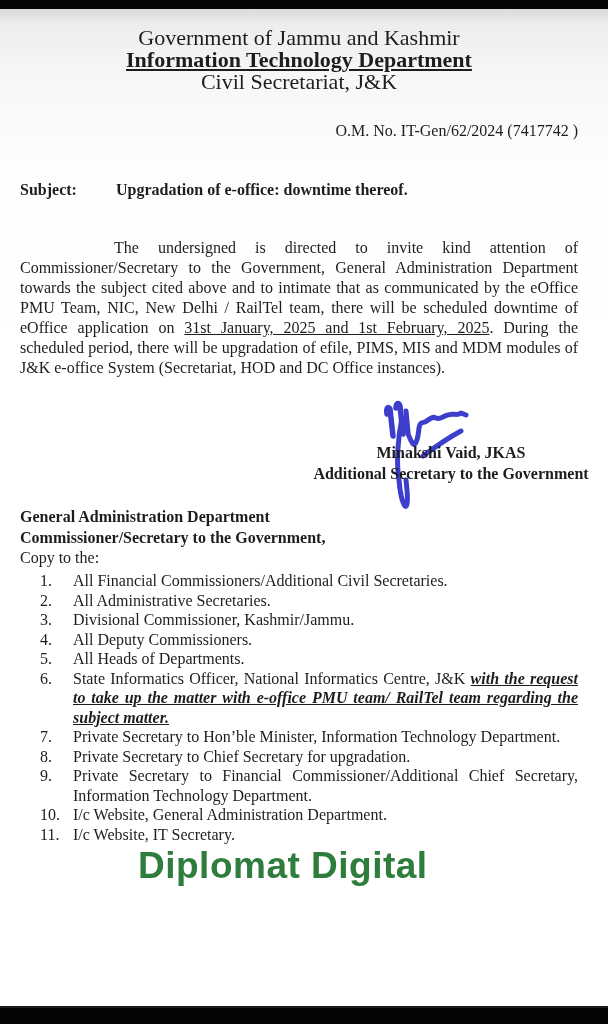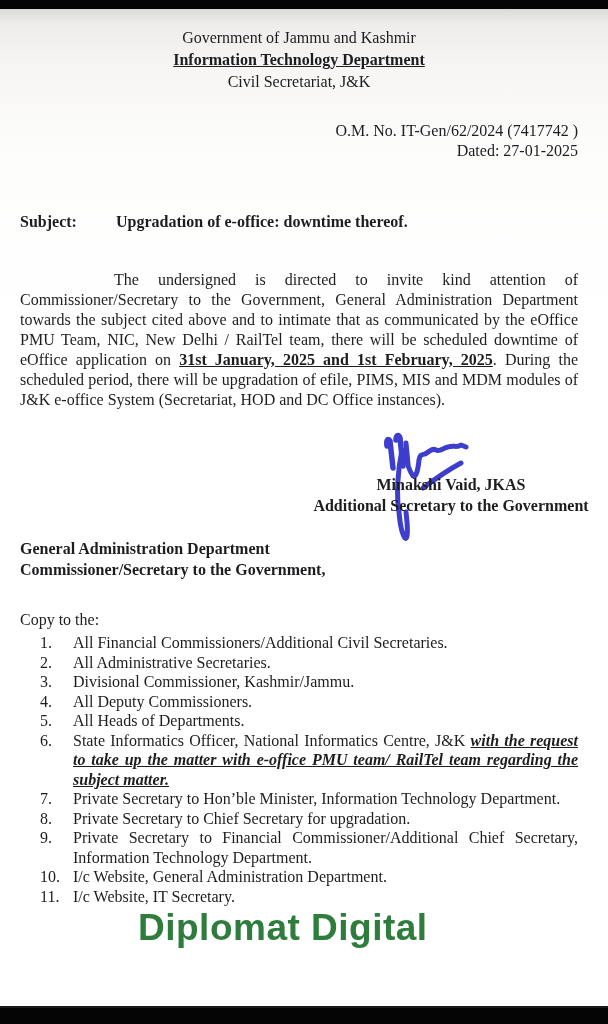--- a/index.html
+++ b/index.html
@@ -20,40 +20,40 @@
     background: linear-gradient(180deg, #dadad9 0px, #eeedeb 16px, #f7f6f4 60px, #fdfdfc 150px, #ffffff 320px, #ffffff 100%);
   }
   .content {
     position: relative;
     padding: 18px 30px 0 20px;
     color: #1d1d20;
     font-size: 16px;
     line-height: 20px;
   }
   .bold { font-weight: bold; text-decoration: underline; }
-  .letterhead { text-align: center; font-size: 16px; line-height: 22px; }
+  .letterhead { text-align: center; font-size: 22px; line-height: 22px; }
   .ref { text-align: right; margin-top: 28px; line-height: 20px; }
-  .subject-row { display: flex; margin-top: 51px; }
+  .subject-row { display: flex; margin-top: 39px; }
   .subject-label { width: 96px; flex-shrink: 0; font-weight: bold; }
   .subject-text { font-weight: bold; }
   .para {
     margin: 38px 0 0 0;
     text-align: justify;
     text-indent: 94px;
     line-height: 20px;
   }
-  .bu { font-weight: bold; text-decoration: underline; }
+  .bu { font-weight: normal; text-decoration: underline; }
   .sig-block { position: relative; height: 110px; margin-top: 14px; }
   .sig-text {
     position: absolute; top: 50px; left: 266px; width: 330px;
     text-align: center; font-weight: bold; line-height: 21px;
   }
   .sig-ink { position: absolute; left: 310px; top: 0; pointer-events: none; }
   .addressee { margin-top: 4px; font-weight: bold; line-height: 21px; }
-  .copy-heading { margin-top: 30px; }
+  .copy-heading { margin-top: 0; }
   .copy-list { margin-top: 3px; padding-left: 20px; line-height: 19.5px; }
   .citem { display: flex; }
   .citem .num { display: inline-block; min-width: 33px; flex-shrink: 0; }
   .citem .ctext { flex: 1; text-align: justify; }
   .emph { font-weight: bold; font-style: italic; text-decoration: underline; }
   .watermark {
     margin: 0 0 0 118px;
     font-family: "Liberation Sans", sans-serif;
     font-weight: bold;
     font-size: 37px;
@@ -72,21 +72,20 @@
     <div class="content">
 
       <div class="letterhead">
         <div>Government of Jammu and Kashmir</div>
         <div class="bold">Information Technology Department</div>
         <div>Civil Secretariat, J&amp;K</div>
       </div>
 
       <div class="ref">
         <div>O.M. No. IT-Gen/62/2024 (7417742 )</div>
-        <div>Dated: 27-01-2025</div>
       </div>
 
       <div class="subject-row">
         <span class="subject-label">Subject:</span>
         <span class="subject-text">Upgradation of e-office: downtime thereof.</span>
       </div>
 
       <p class="para"><span>The undersigned is directed to invite kind attention of Commissioner/Secretary to the Government, General Administration Department towards the subject cited above and to intimate that as communicated by the eOffice PMU Team, NIC, New Delhi / RailTel team, there will be scheduled downtime of eOffice application on </span><span class="bu">31st January, 2025 and 1st February, 2025</span><span>. During the scheduled period, there will be upgradation of efile, PIMS, MIS and MDM modules of J&amp;K e-office System (Secretariat, HOD and DC Office instances).</span></p>
 
       <div class="sig-block">

